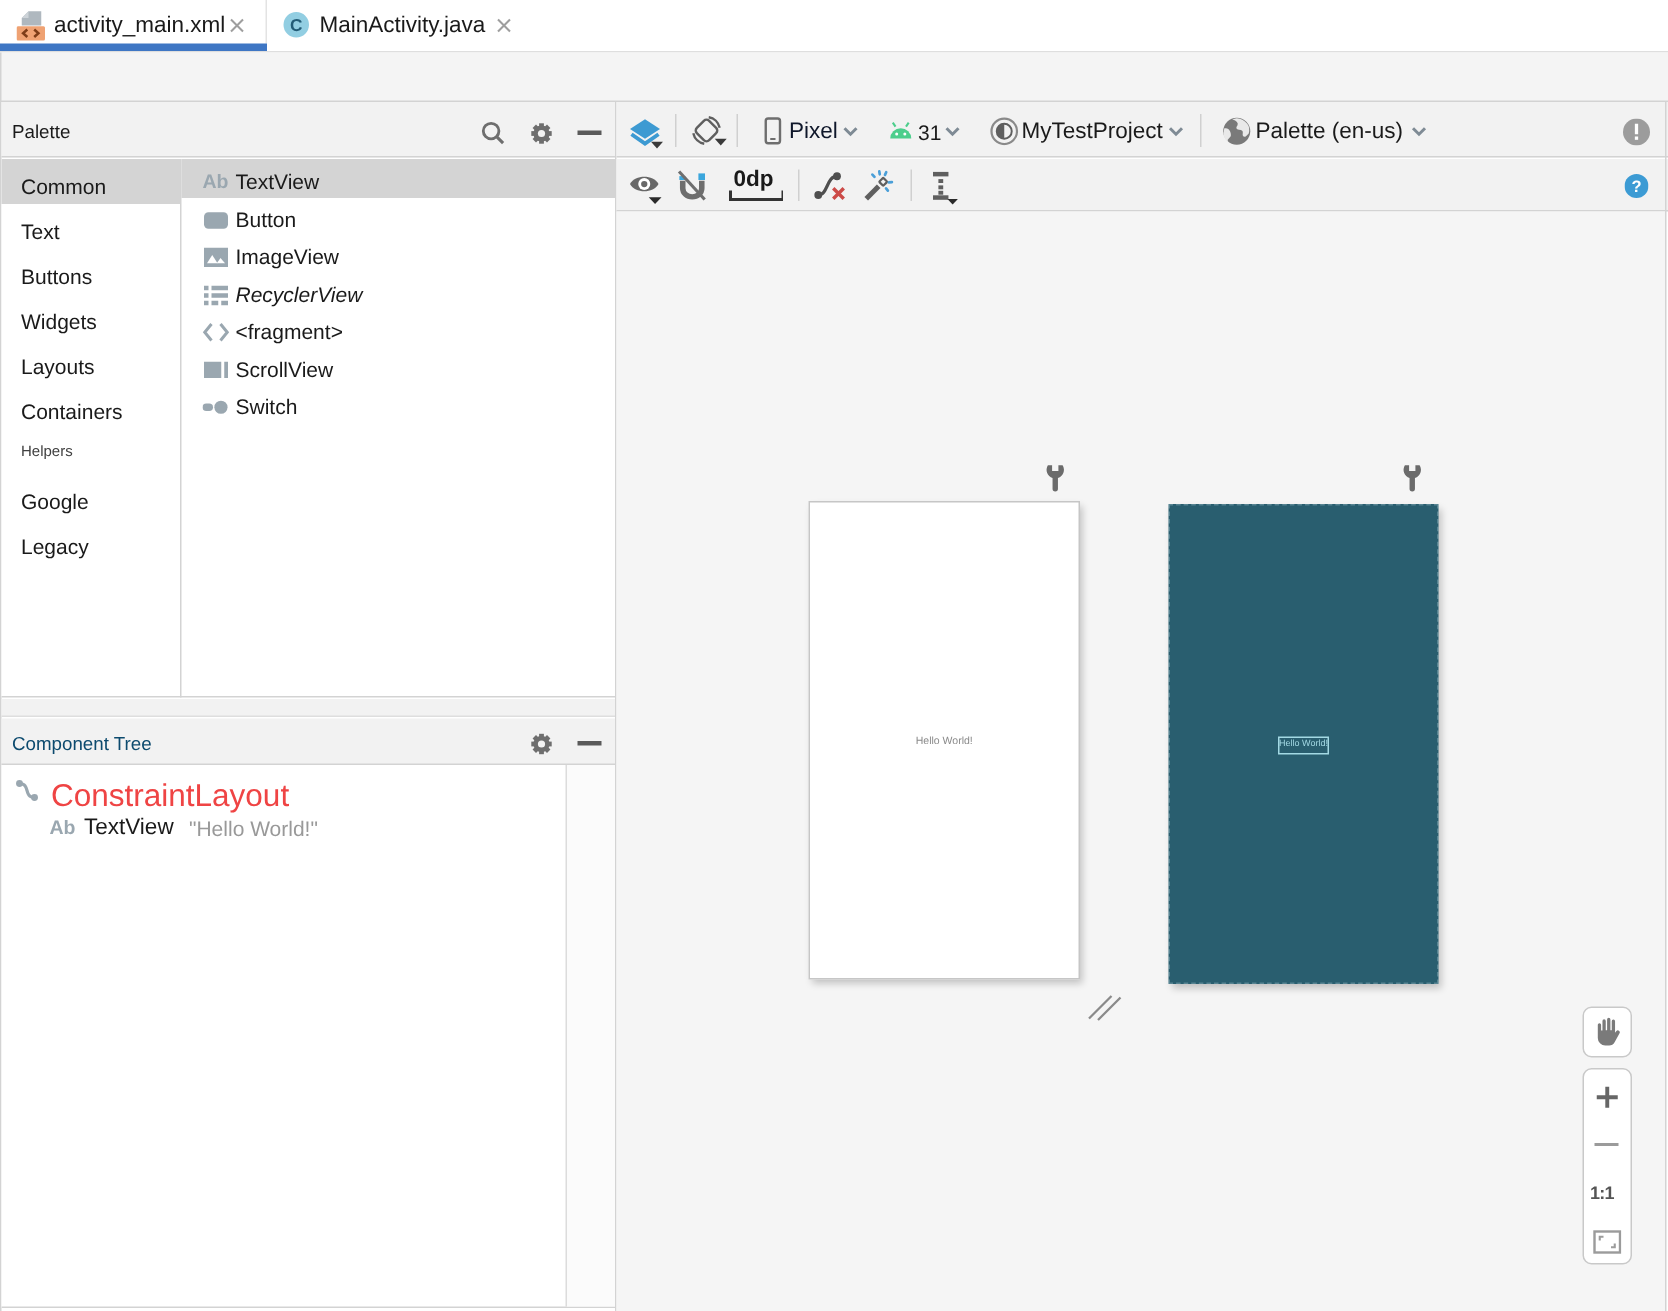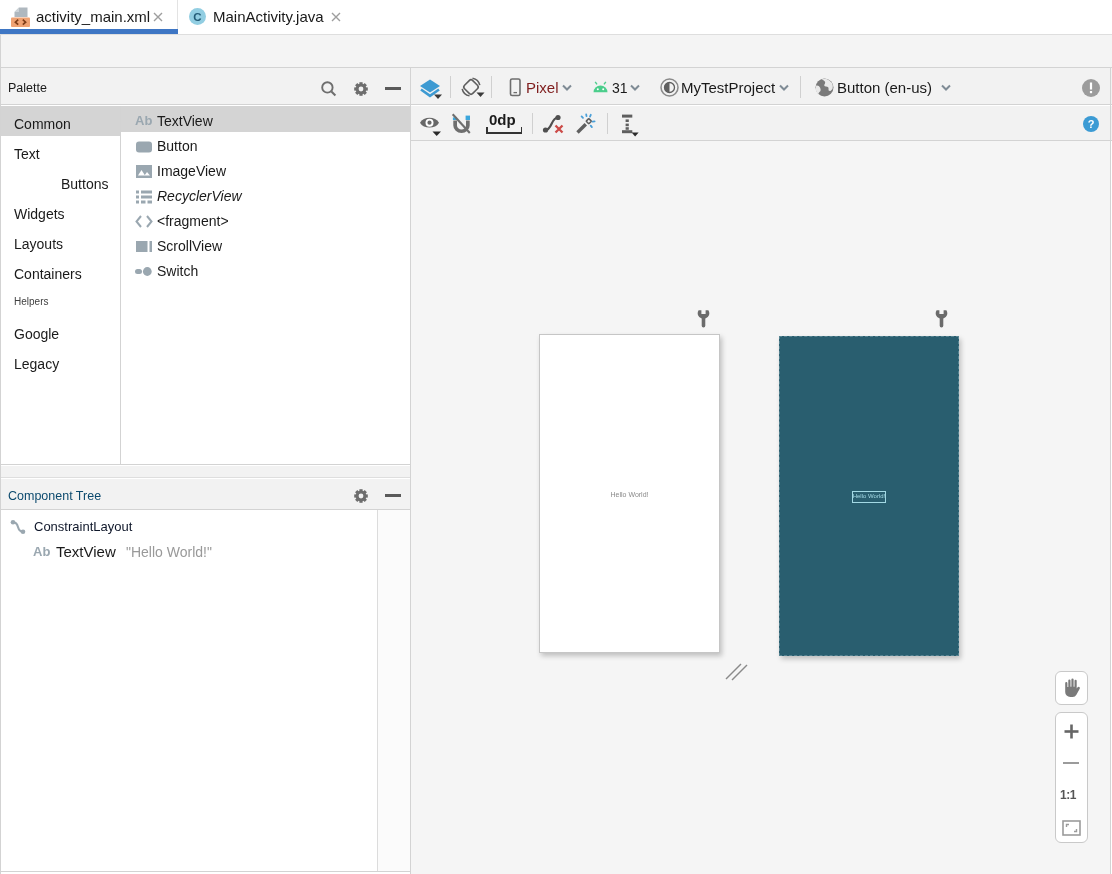--- a/index.html
+++ b/index.html
@@ -80,29 +80,29 @@
 <div class="abs" style="left:385px;top:494px;width:16px;height:2.6px;background:#5A5A5A;"></div>
 
 <div class="abs" style="left:1px;top:510px;width:409px;height:362px;background:#FFFFFF;border-bottom:1px solid #D3D3D3;"></div>
 <div class="abs" style="left:378px;top:510px;width:32px;height:361px;background:#FBFBFB;"></div>
 <div class="abs" style="left:377px;top:510px;width:1px;height:361px;background:#DCDCDC;"></div>
 <svg class="abs" style="left:9px;top:518px;" width="18" height="18" viewBox="0 0 18 18">
   <path d="M4,4.3 C11.5,4.3 6.5,13.7 14,13.7" stroke="#9AA7B0" stroke-width="2.1" fill="none"></path>
   <circle cx="4" cy="4.3" r="2.3" fill="#9AA7B0"></circle>
   <circle cx="14" cy="13.7" r="2.3" fill="#9AA7B0"></circle>
 </svg>
-<div class="txt" style="left:34px;top:519px;font-size:13px;color:#0f172a;">ConstraintLayout</div>
+<div class="txt" style="left:34px;top:519px;font-size:21px;color:#ef4444;">ConstraintLayout</div>
 <div class="txt" style="left:33px;top:544px;font-size:13px;font-weight:bold;color:#9AA7B0;">Ab</div>
 <div class="txt" style="left:56px;top:543px;font-size:15px;color:#1A1A1A;">TextView</div>
 <div class="txt" style="left:126px;top:544px;font-size:14px;color:#999999;">"Hello World!"</div>
 
 <div class="abs" style="left:1px;top:106px;width:119px;height:30px;background:#D4D4D4;"></div>
 <div class="txt" style="left:14px;top:116px;font-size:14px;color:#1A1A1A;">Common</div>
 <div class="txt" style="left:14px;top:146px;font-size:14px;color:#1A1A1A;">Text</div>
-<div class="txt" style="left:14px;top:176px;font-size:14px;color:#1A1A1A;margin-left:47px;">Buttons</div>
+<div class="txt" style="left:14px;top:176px;font-size:14px;color:#1A1A1A;">Buttons</div>
 <div class="txt" style="left:14px;top:206px;font-size:14px;color:#1A1A1A;text-align:center;">Widgets</div>
 <div class="txt" style="left:14px;top:236px;font-size:14px;color:#1A1A1A;">Layouts</div>
 <div class="txt" style="left:14px;top:266px;font-size:14px;color:#1A1A1A;">Containers</div>
 <div class="txt" style="left:14px;top:296px;font-size:10px;color:#404040;">Helpers</div>
 <div class="txt" style="left:14px;top:326px;font-size:14px;color:#1A1A1A;">Google</div>
 <div class="txt" style="left:14px;top:356px;font-size:14px;color:#1A1A1A;">Legacy</div>
 
 <div class="abs" style="left:121px;top:106px;width:289px;height:26px;background:#D4D4D4;"></div>
 <div class="txt" style="left:135px;top:113px;font-size:13px;font-weight:bold;color:#9AA7B0;">Ab</div>
 <div class="txt" style="left:157px;top:113px;font-size:14px;color:#1A1A1A;">TextView</div>
@@ -163,21 +163,21 @@
   <path d="M12.5,2.2 A9,9 0 0 1 19.8,9.2" fill="none" stroke="#5F5F5F" stroke-width="1.6"></path>
   <path d="M9.5,19.8 A9,9 0 0 1 2.2,12.8" fill="none" stroke="#5F5F5F" stroke-width="1.6"></path>
   <polygon points="16.5,16.5 24.5,16.5 20.5,21" fill="#3A3A3A"></polygon>
 </svg>
 <div class="abs" style="left:491px;top:76px;width:1px;height:22px;background:#D0D0D0;"></div>
 
 <svg class="abs" style="left:507px;top:78px;" width="16" height="19" viewBox="0 0 16 19">
   <rect x="3.5" y="1" width="9.5" height="16.5" rx="1.6" fill="none" stroke="#6E6E6E" stroke-width="1.6"></rect>
   <line x1="6.5" y1="14.6" x2="10" y2="14.6" stroke="#6E6E6E" stroke-width="1.3"></line>
 </svg>
-<div class="txt" style="left:526px;top:79px;font-size:15px;color:#7f1d1d;">Pixel</div>
+<div class="txt" style="left:526px;top:79px;font-size:15px;color:#0f172a;">Pixel</div>
 <svg class="abs" style="left:561px;top:84px;" width="12" height="8" viewBox="0 0 12 8">
     <polyline points="2,1.5 6,5.5 10,1.5" stroke="#7F8B95" stroke-width="2" fill="none"></polyline>
   </svg>
 
 <svg class="abs" style="left:592px;top:79px;" width="17" height="16" viewBox="0 0 17 16">
   <path d="M1.5,13.3 A7,6.8 0 0 1 15.5,13.3 Z" fill="#4CCE8C"></path>
   <line x1="5" y1="5.4" x2="3.2" y2="2.8" stroke="#4CCE8C" stroke-width="1.4"></line>
   <line x1="12" y1="5.4" x2="13.8" y2="2.8" stroke="#4CCE8C" stroke-width="1.4"></line>
   <circle cx="5.8" cy="10.3" r="1" fill="#FFFFFF"></circle>
   <circle cx="11.2" cy="10.3" r="1" fill="#FFFFFF"></circle>
@@ -196,21 +196,21 @@
 <svg class="abs" style="left:778px;top:84px;" width="12" height="8" viewBox="0 0 12 8">
     <polyline points="2,1.5 6,5.5 10,1.5" stroke="#7F8B95" stroke-width="2" fill="none"></polyline>
   </svg>
 <div class="abs" style="left:800px;top:76px;width:1px;height:22px;background:#D0D0D0;"></div>
 
 <svg class="abs" style="left:815px;top:78px;" width="19" height="19" viewBox="0 0 19 19">
   <circle cx="9.5" cy="9.5" r="9" fill="#7A7A7A"></circle>
   <path d="M6.5,1.5 Q11,3 10,5.5 Q8,8 11,8.5 Q14,8.5 13.5,11 Q13,13.5 15.5,13 L17.5,11 Q18.5,7 16.5,4.5 Q13.5,1 9.5,0.8 Z" fill="#F2F2F2" opacity="0.92"></path>
   <path d="M1.2,7.5 Q4,7 5,9.5 Q6.5,12.5 4.5,14 Q3,15 3.5,16.8 Q1,14.5 0.6,11 Z" fill="#F2F2F2" opacity="0.92"></path>
 </svg>
-<div class="txt" style="left:837px;top:79px;font-size:15px;color:#1A1A1A;">Button (en-us)</div>
+<div class="txt" style="left:837px;top:79px;font-size:15px;color:#1A1A1A;">Palette (en-us)</div>
 <svg class="abs" style="left:940px;top:84px;" width="12" height="8" viewBox="0 0 12 8">
     <polyline points="2,1.5 6,5.5 10,1.5" stroke="#7F8B95" stroke-width="2" fill="none"></polyline>
   </svg>
 
 <svg class="abs" style="left:1082px;top:79px;" width="18" height="18" viewBox="0 0 18 18">
   <circle cx="9" cy="9" r="9" fill="#9C9C9C"></circle>
   <rect x="7.9" y="3.5" width="2.2" height="7" fill="#FFFFFF"></rect>
   <rect x="7.9" y="12" width="2.2" height="2.2" fill="#FFFFFF"></rect>
 </svg>
 

